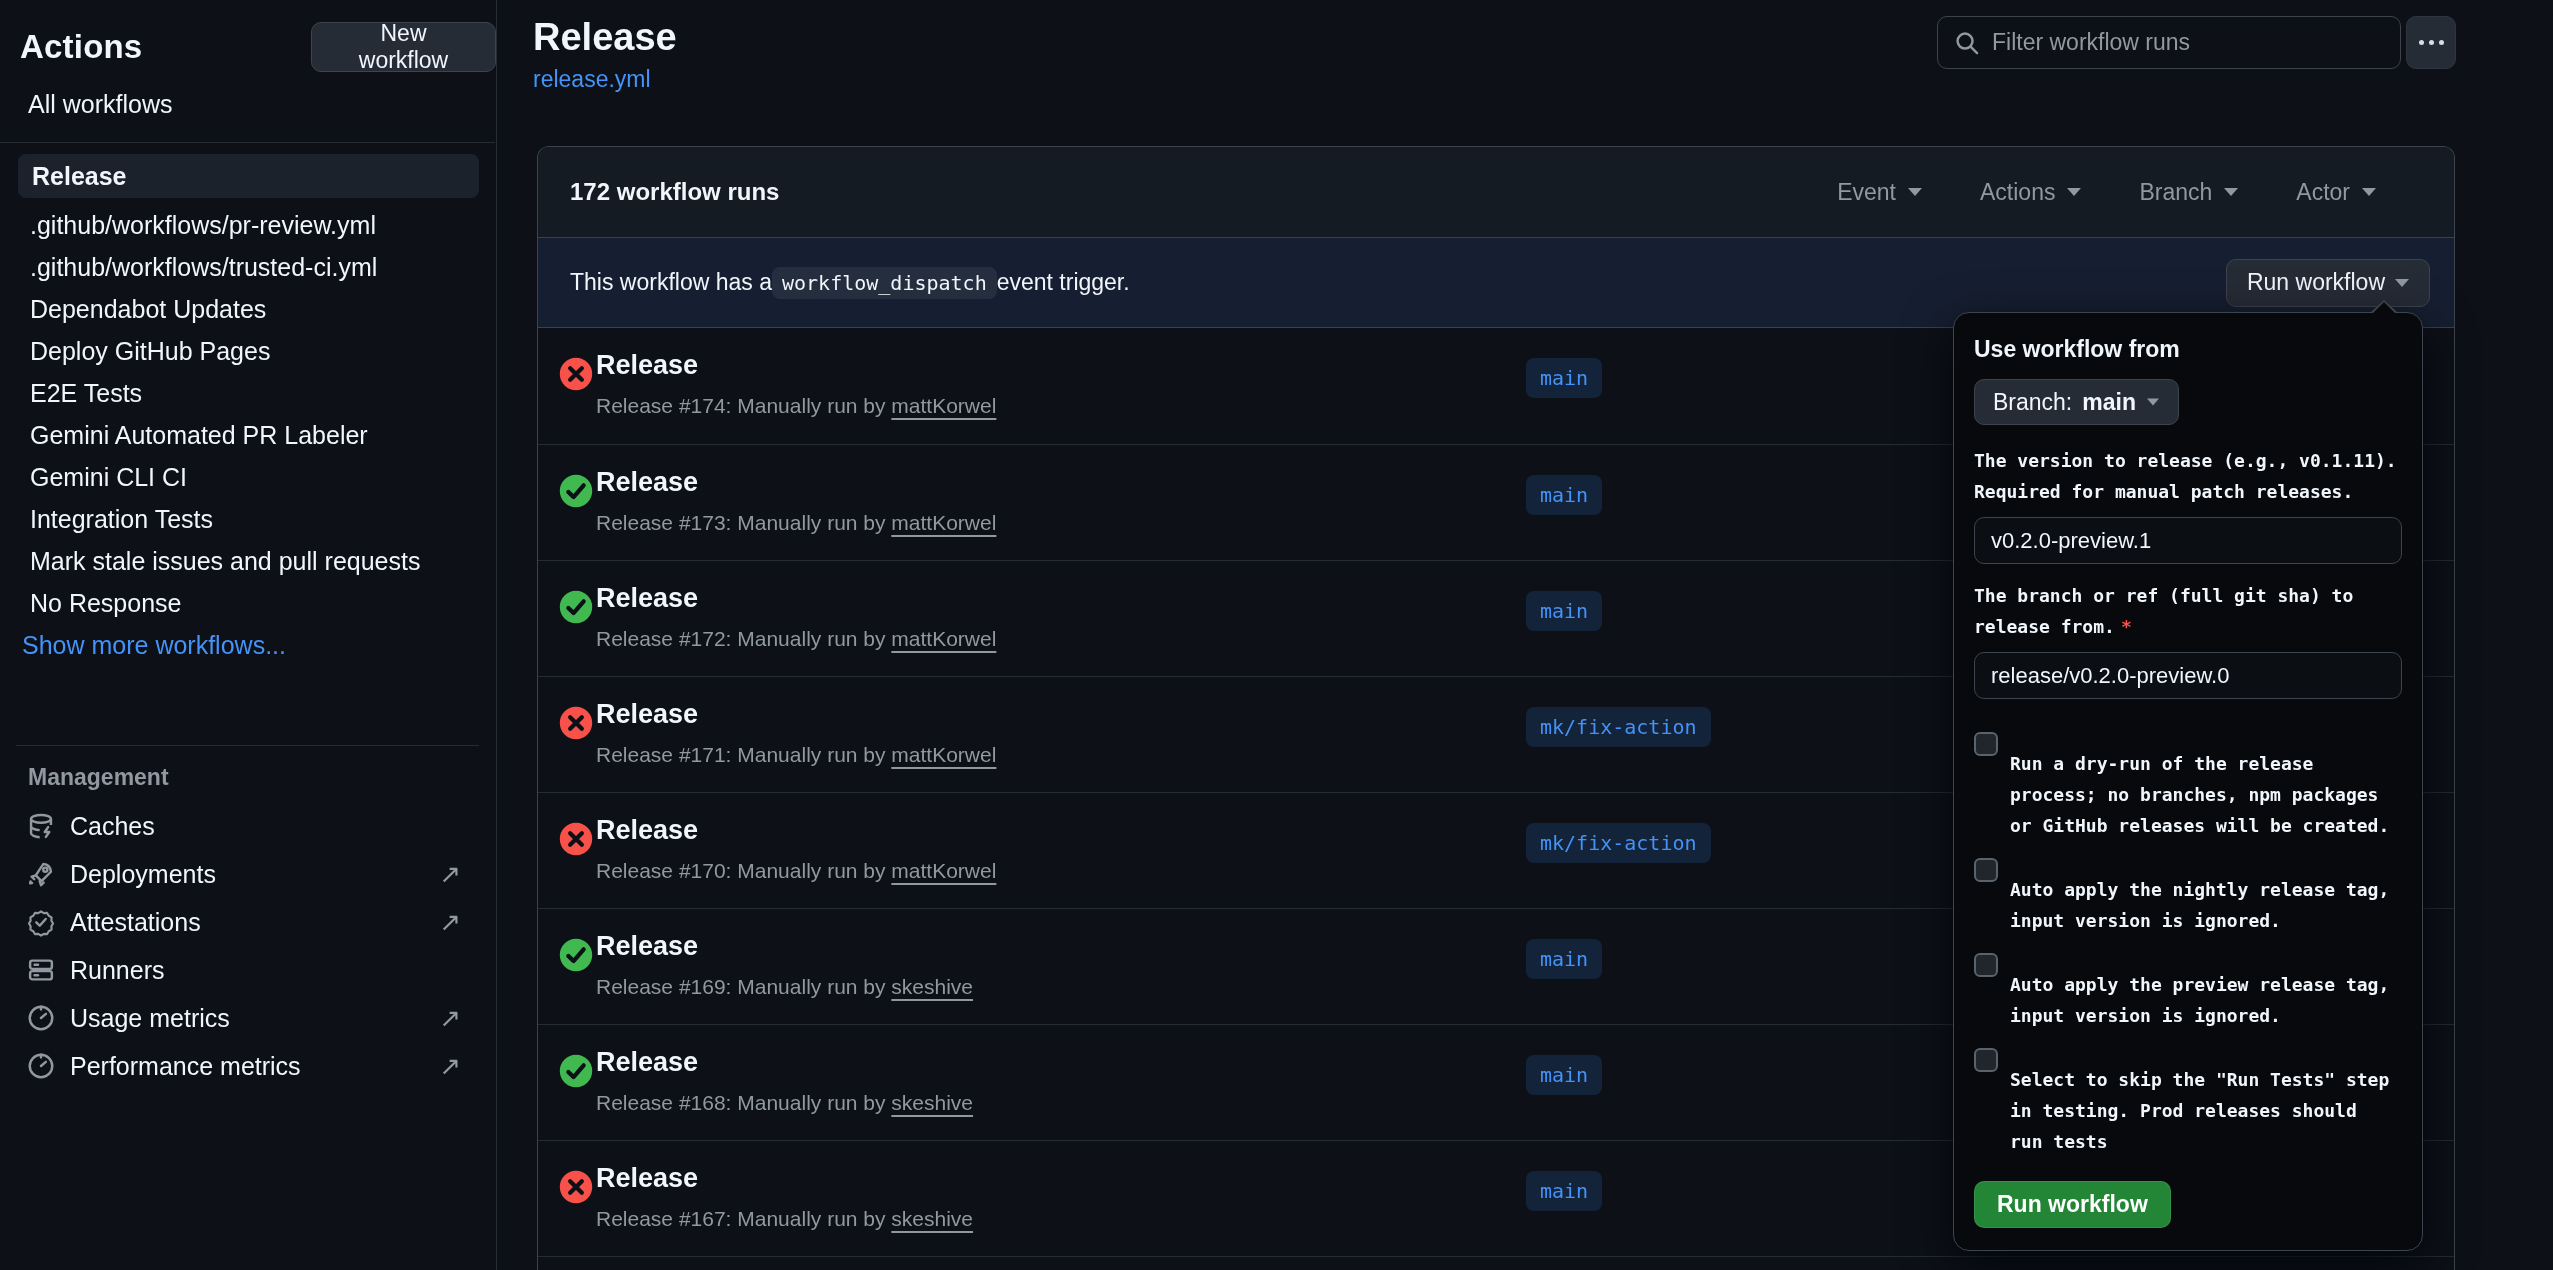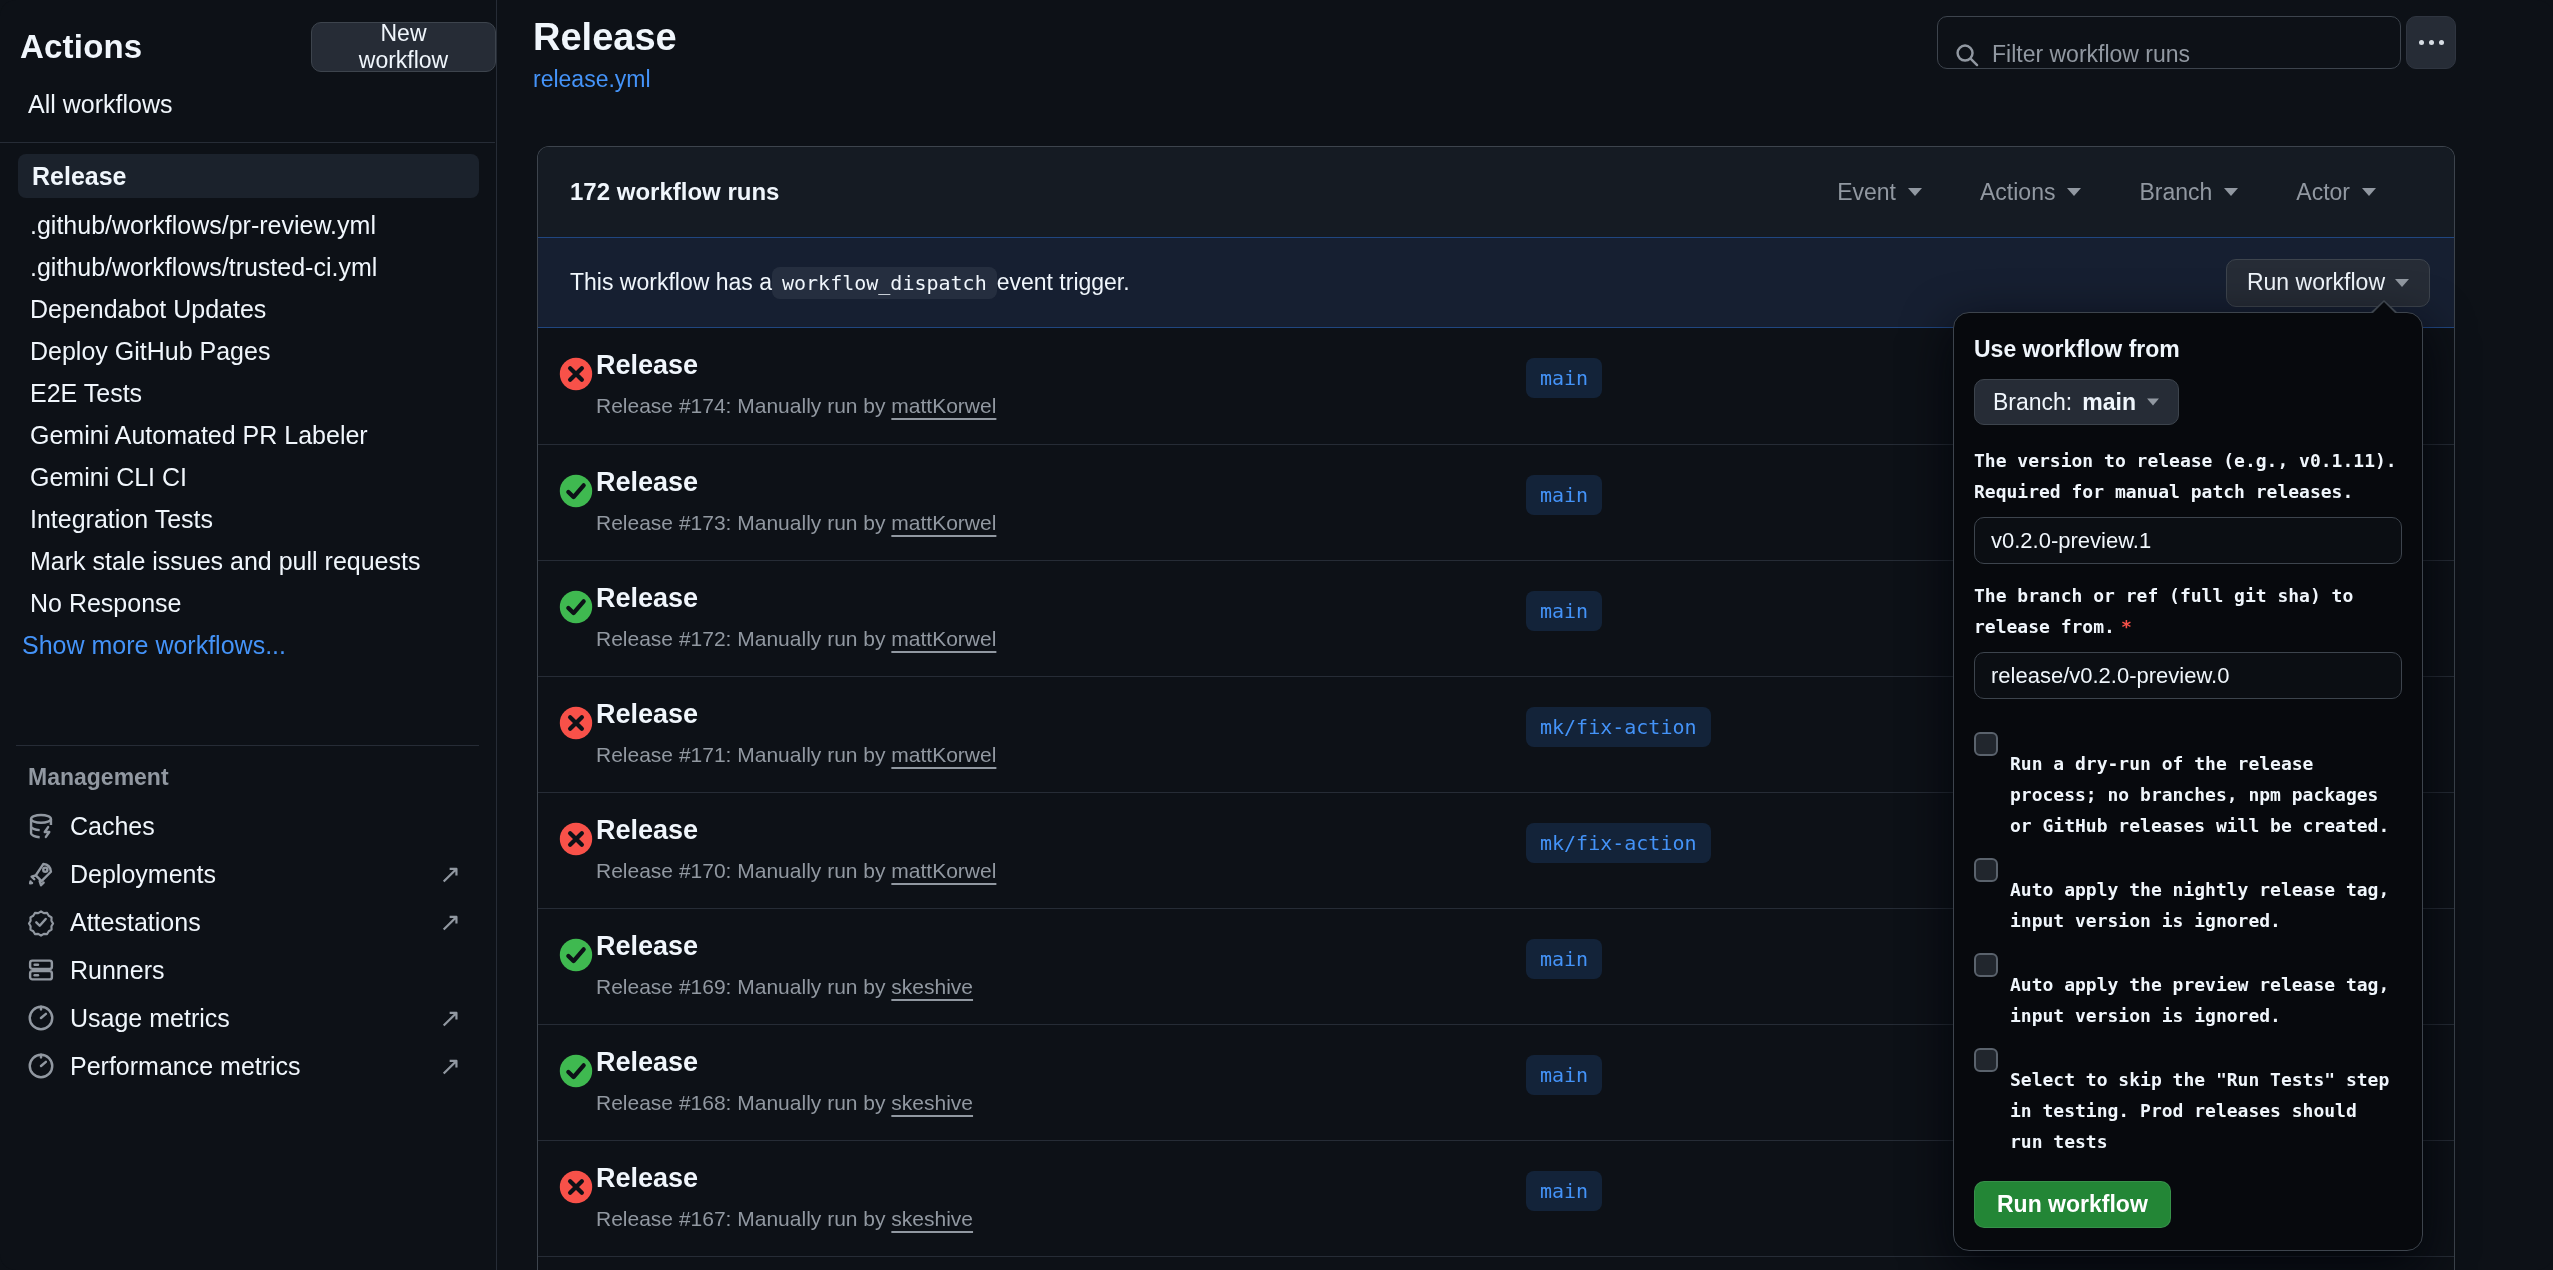--- a/index.html
+++ b/index.html
@@ -31,21 +31,21 @@
   .mgmt-item .m-icon svg { width:30px; height:30px; display:block; }
   .mgmt-item .m-label { position:absolute; left:70px; top:0; height:48px; line-height:48px; font-size:25px; }
   .mgmt-item .m-ext { position:absolute; right:34px; top:0; height:48px; line-height:48px; font-size:26px; color:#9198a1; }
 
   
   .main { position:absolute; left:497px; top:0; width:2056px; height:1270px; }
   .page-title { position:absolute; left:36px; top:16px; font-size:38px; font-weight:700; }
   .wf-file-link { position:absolute; left:36px; top:66px; font-size:23px; color:#4493f8; cursor:pointer; }
 
   .filter-box { position:absolute; left:1440px; top:16px; width:464px; height:53px; border:1px solid #3d444d;
-                border-radius:10px; display:flex; align-items:flex-end; padding:0 16px; gap:12px; background:#0d1117; }
+                border-radius:10px; display:flex; align-items:center; padding:0 16px; gap:12px; background:#0d1117; }
   .filter-box svg { width:26px; height:26px; color:#9198a1; flex:none; }
   .filter-input { background:transparent; border:none; outline:none; color:#f0f6fc; font-size:23px; width:100%;
                   font-family:inherit; }
   .filter-input::placeholder { color:#9198a1; }
   .kebab-btn { position:absolute; left:1909px; top:16px; width:50px; height:53px; border-radius:10px;
                background:#262c36; border:1px solid #2f3540; display:flex; align-items:center; justify-content:center; gap:5px; cursor:pointer;}
   .kebab-btn i, .row-kebab i { width:5px; height:5px; border-radius:50%; background:#d7dde4; display:block; }
 
   .runs-panel { position:absolute; left:40px; top:146px; width:1918px; height:1124px;
                 border:1px solid #3d444d; border-bottom:none; border-radius:12px 12px 0 0; overflow:hidden; }

